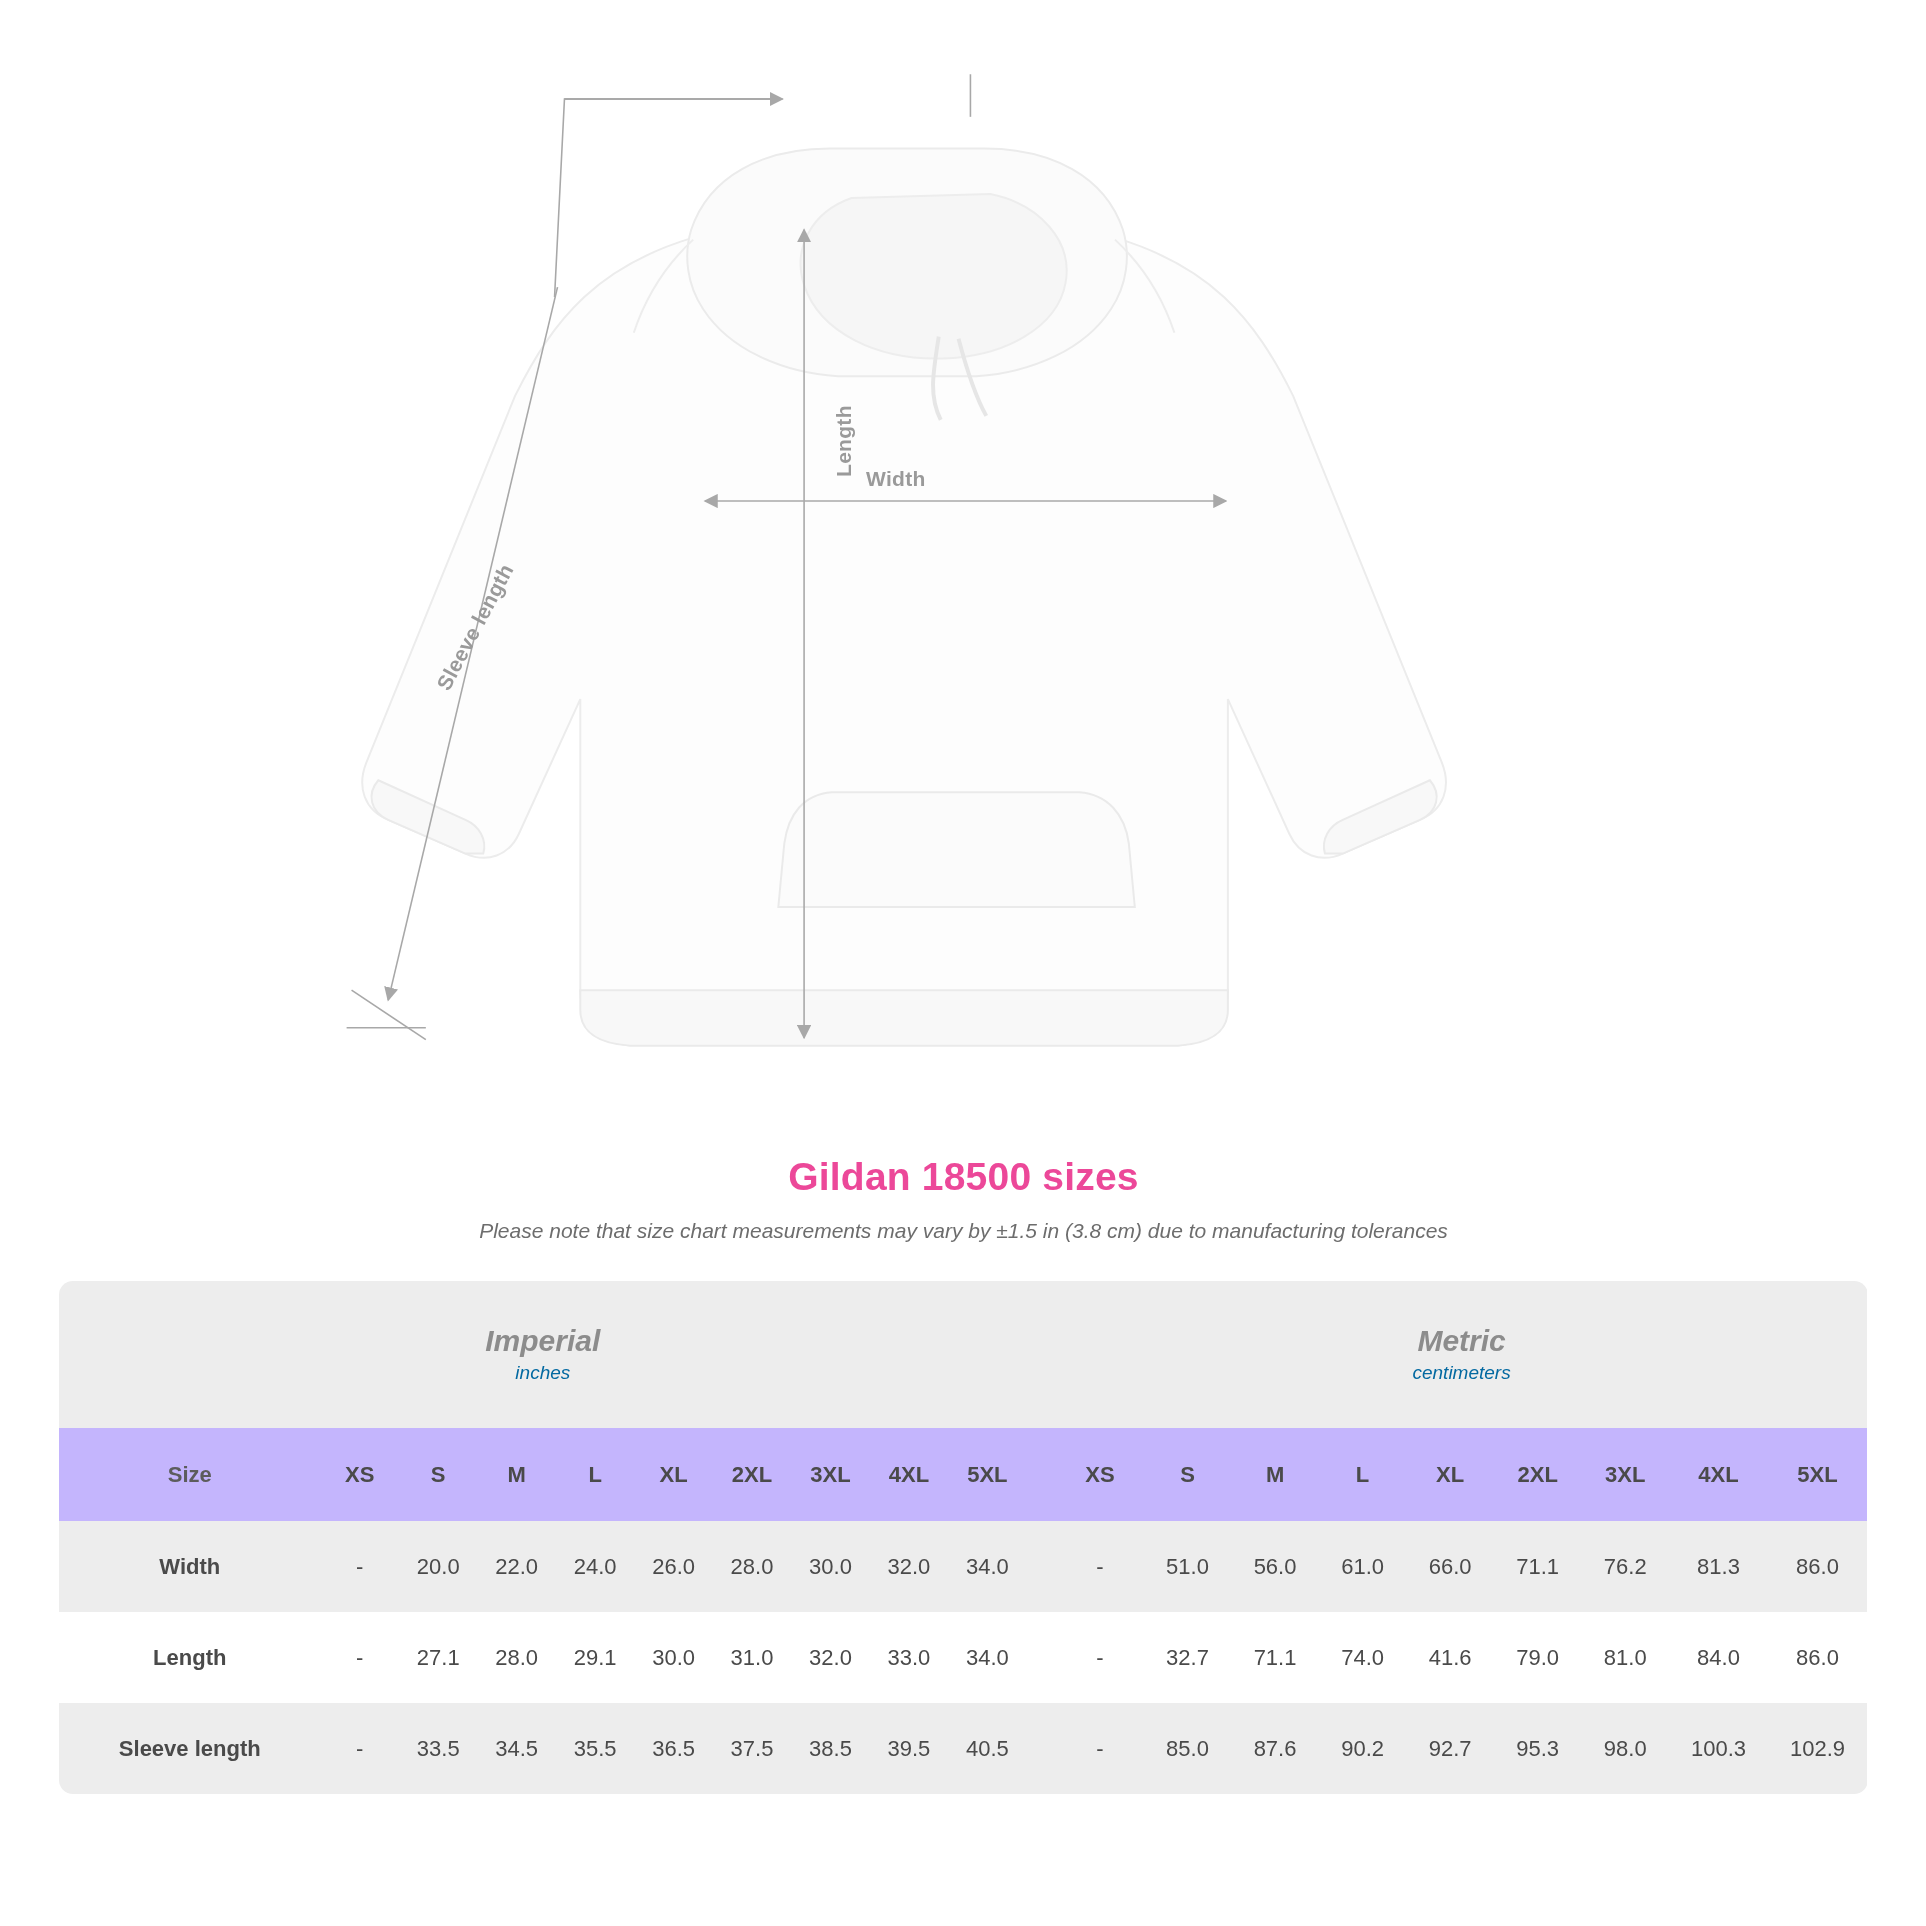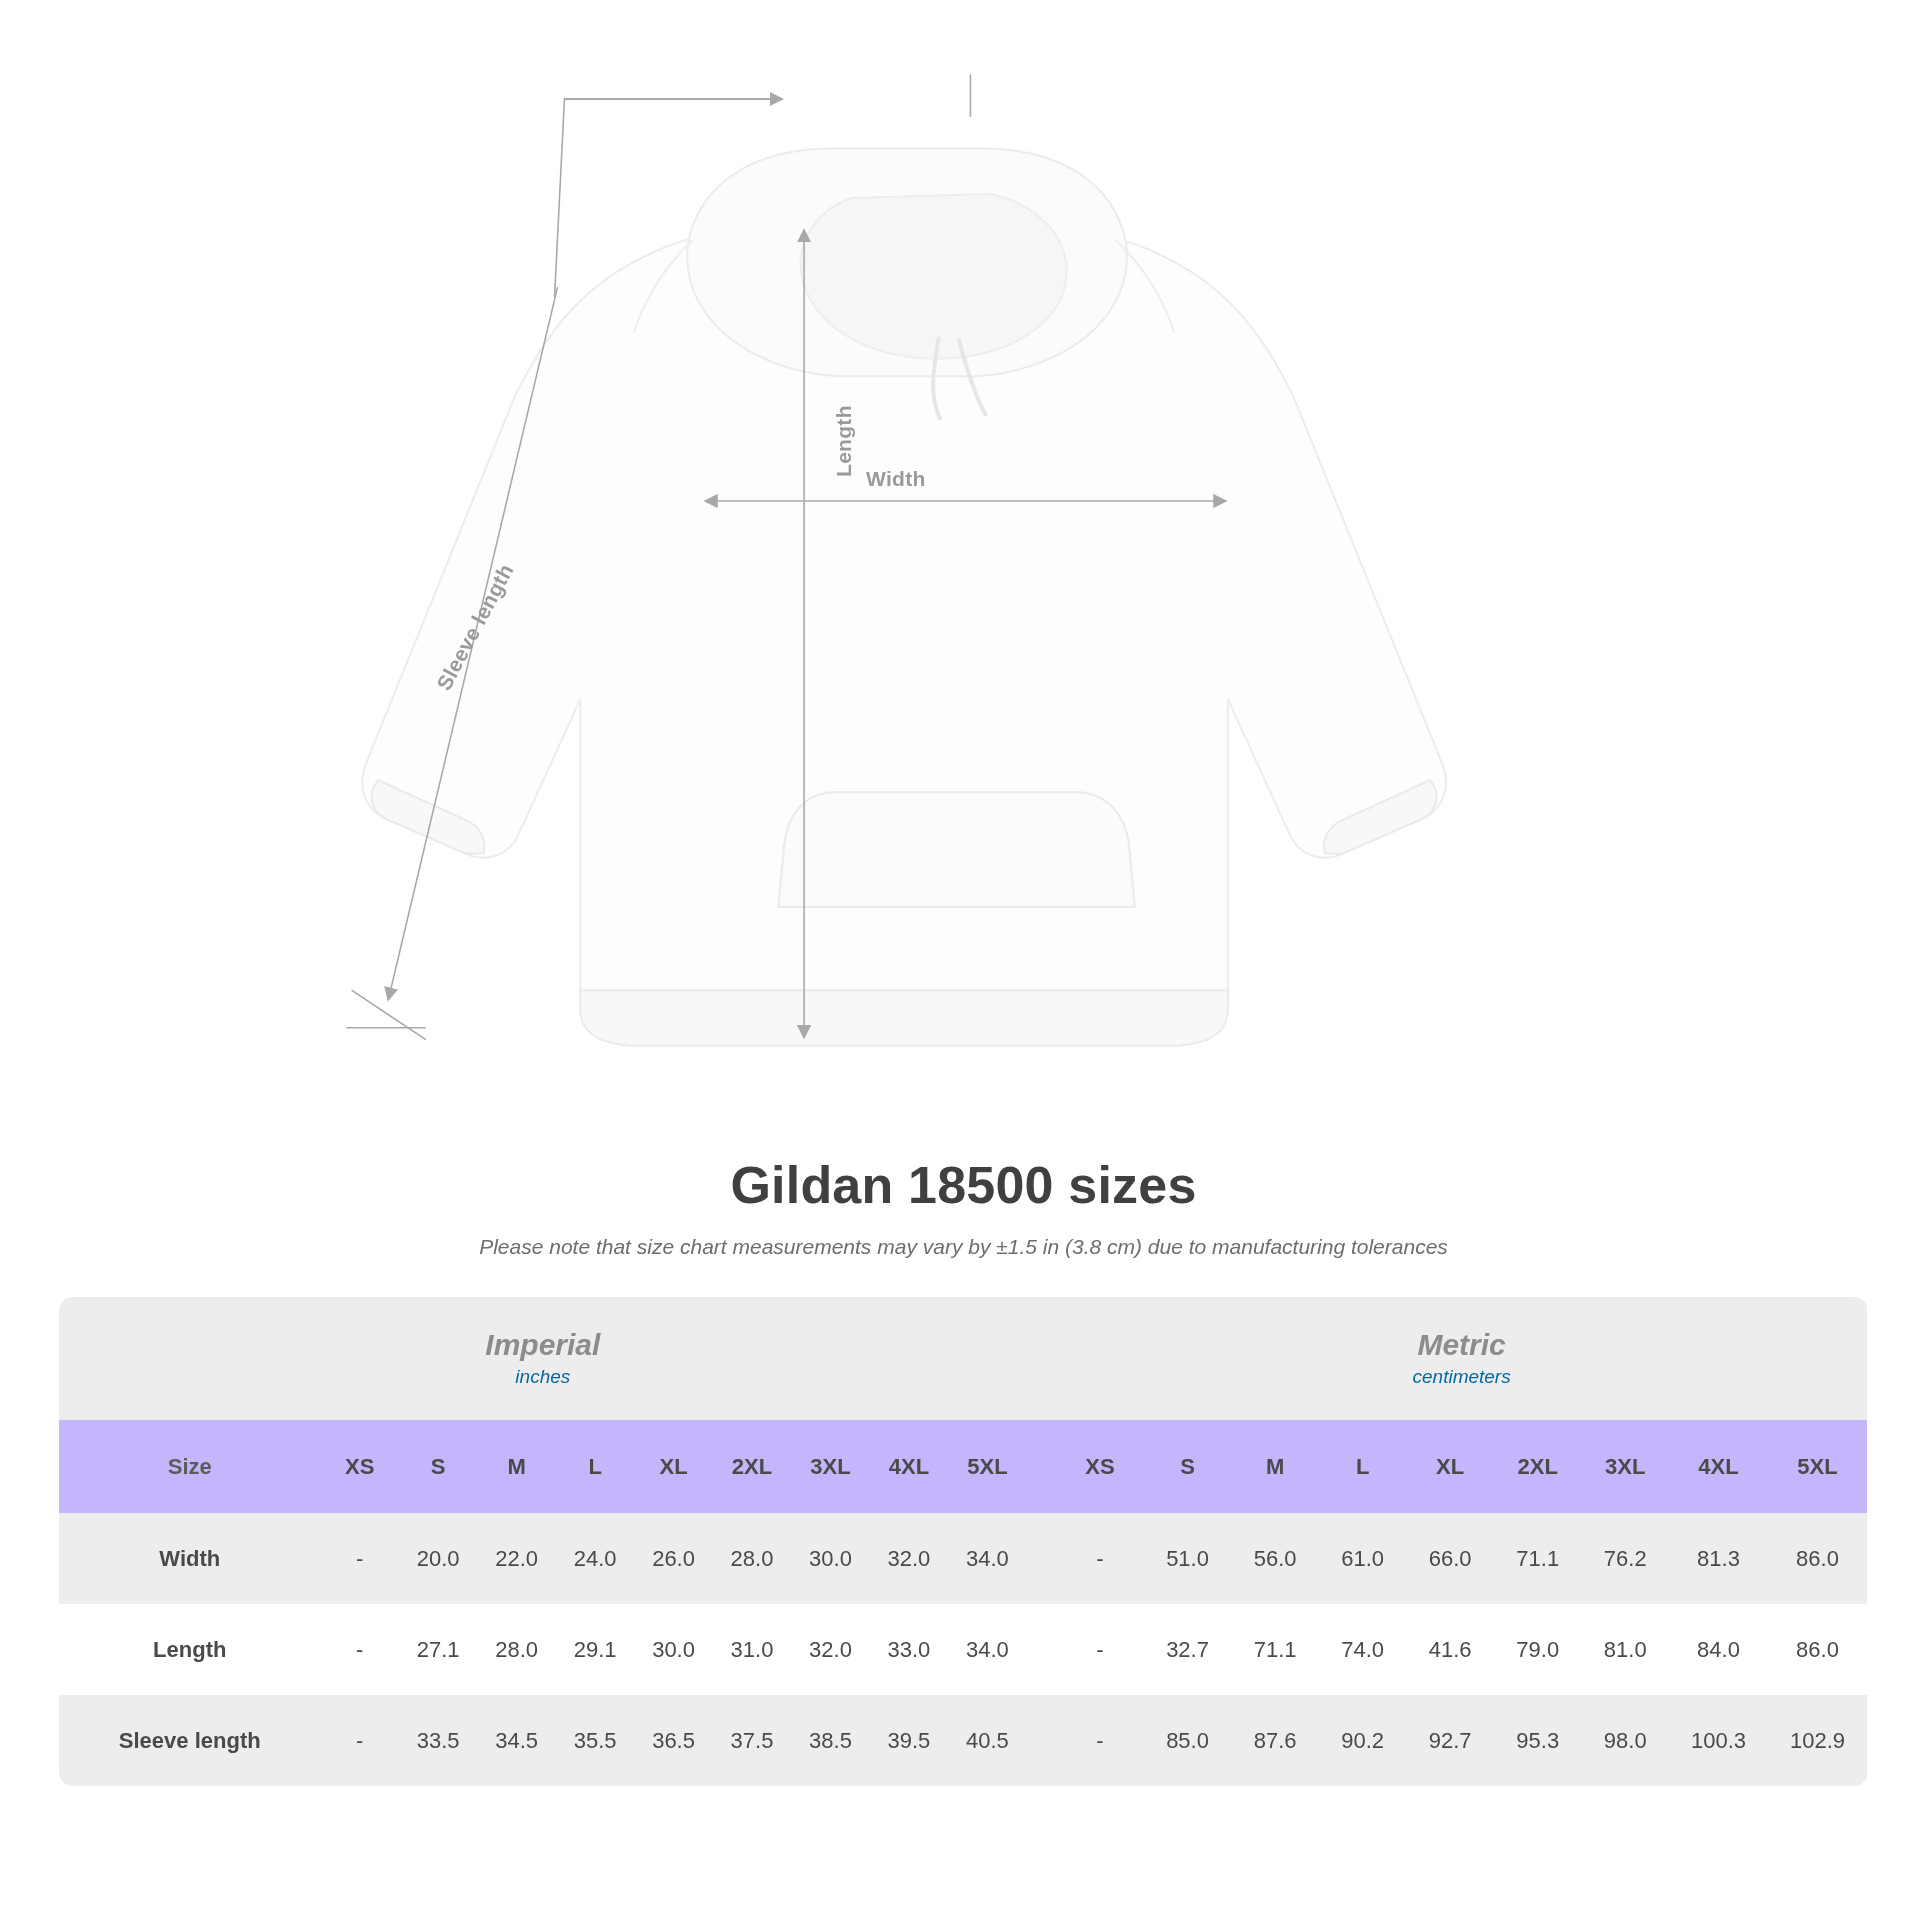--- a/index.html
+++ b/index.html
@@ -48,23 +48,23 @@
     transform: rotate(-62deg);
     transform-origin: left top;
   }
 
   
   .title-block {
     text-align: center;
     margin-top: 46px;
   }
   .chart-title {
-    font-size: 52px;
-    font-weight: bold;
-    color: #404040;
+    font-size: 39px;
+    font-weight: bold;
+    color: #ec4899;
     letter-spacing: 0.2px;
   }
   .chart-note {
     margin-top: 20px;
     font-size: 21px;
     font-style: italic;
     color: #6d6d6d;
   }
 
   
@@ -81,21 +81,21 @@
   table.size-table td, table.size-table th {
     text-align: center;
     vertical-align: middle;
     font-size: 22px;
     color: #4a4a4a;
     border: none;
   }
   .unit-head-row td {
     background: #ededed;
     height: 123px;
-    padding: 0;
+    padding: 12px;
   }
   .unit-name {
     font-size: 30px;
     font-style: italic;
     font-weight: bold;
     color: #8c8c8c;
     line-height: 1.25;
   }
   .unit-sub {
     font-size: 19px;

